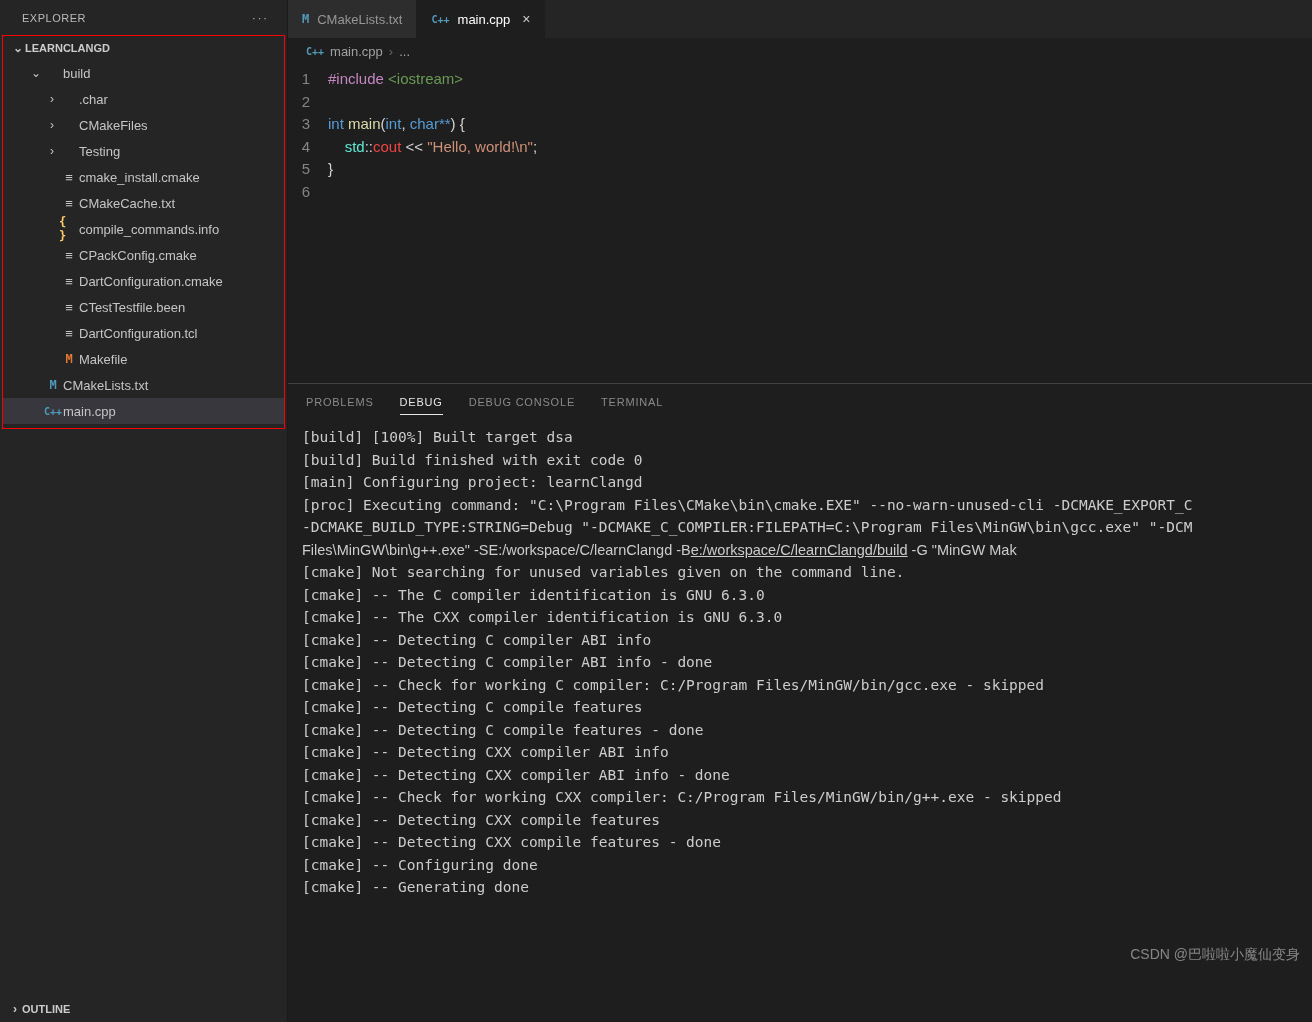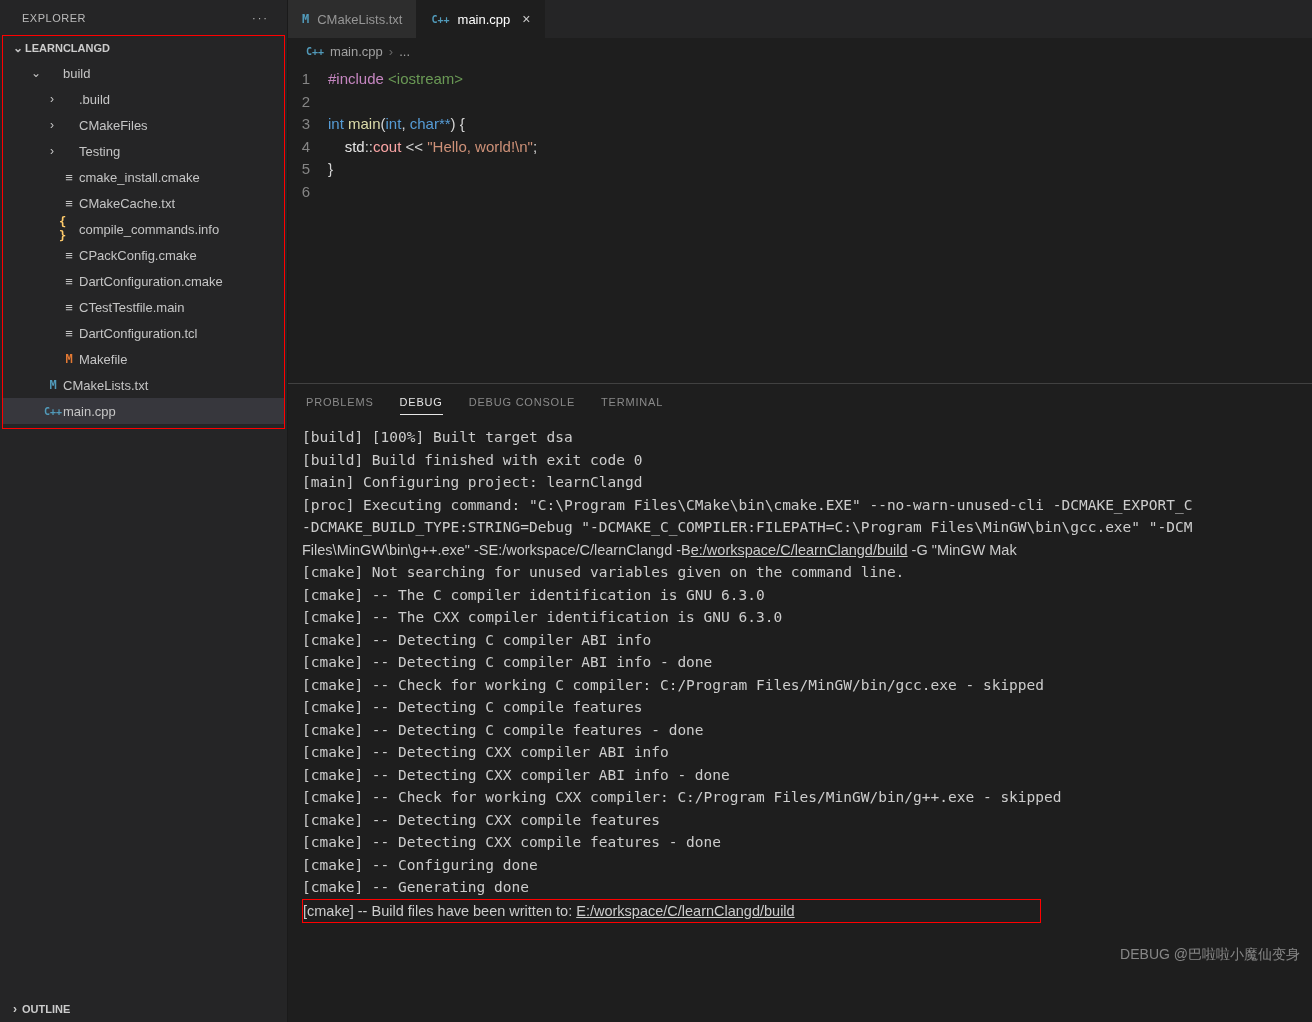--- a/index.html
+++ b/index.html
@@ -28,22 +28,22 @@
   .tab .close{margin-left:12px; font-size:14px; color:#ccc;}
   .breadcrumb { display:flex; align-items:center; height:26px; padding-left:18px; font-size:13px; color:#a0a0a0; background:#1e1e1e;}
   .breadcrumb .icon{margin-right:6px;display:inline-flex;}
   .breadcrumb .sep{margin:0 6px;color:#666;}
   .editor { flex:0 0 auto; background:#1e1e1e; font-family:Consolas,monospace; font-size:15px; line-height:22.5px; padding:4px 0 0 0;}
   .line { display:flex;}
   .gutter { width:40px; text-align:right; color:#858585; padding-right:18px; user-select:none;}
   .code { white-space:pre;}
   .editor-rest{height:180px; background:#1e1e1e;}
   
-  .mag{color:#C586C0;} .blue{color:#569CD6;} .typ{color:#e5e5e5;}
-  .fn{color:#DCDCAA;} .str{color:#CE9178;} .pun{color:#D4D4D4;} .var{color:#fca5a5;}
+  .mag{color:#C586C0;} .blue{color:#569CD6;} .typ{color:#5eead4;}
+  .fn{color:#DCDCAA;} .str{color:#CE9178;} .pun{color:#D4D4D4;} .var{color:#ef4444;}
   .link{color:#6A9955; }
   
   .panel { flex:1; background:#1e1e1e; border-top:1px solid #414141; display:flex; flex-direction:column; overflow:hidden;}
   .ptabs { display:flex; align-items:center; height:36px; padding-left:18px; font-size:11px; letter-spacing:0.8px;}
   .ptab { margin-right:26px; color:#8a8a8a; padding:6px 0; cursor:pointer;}
   .ptab.active { color:#e7e7e7; border-bottom:1px solid #e7e7e7;}
   .output { flex:1; overflow:auto; font-family:Consolas,monospace; font-size:14.5px; line-height:22.5px; color:#cccccc; padding:6px 0 8px 14px; white-space:pre;}
   .hl-box { border:1px solid #ff0000; display:inline-block;}
   .ul{text-decoration:underline;}
   .watermark{position:fixed; right:12px; bottom:58px; font-size:14px; color:rgba(220,220,220,0.55);}
@@ -70,21 +70,21 @@
       </div>
       <div class="tree-body" id="treeBody">
           <div class="row ind1">
             <span class="chev">⌄</span>
             <span class="icon"></span>
             <span>build</span>
           </div>
           <div class="row ind2">
             <span class="chev">›</span>
             <span class="icon"></span>
-            <span>.build</span>
+            <span>.char</span>
           </div>
           <div class="row ind2">
             <span class="chev">›</span>
             <span class="icon"></span>
             <span>CMakeFiles</span>
           </div>
           <div class="row ind2">
             <span class="chev">›</span>
             <span class="icon"></span>
             <span>Testing</span>
@@ -122,21 +122,21 @@
             <span class="icon">
               <span class="ic-lines">≡</span>
             </span>
             <span>DartConfiguration.cmake</span>
           </div>
           <div class="row ind2">
             <span class="chev"></span>
             <span class="icon">
               <span class="ic-lines">≡</span>
             </span>
-            <span>CTestTestfile.main</span>
+            <span>CTestTestfile.been</span>
           </div>
           <div class="row ind2">
             <span class="chev"></span>
             <span class="icon">
               <span class="ic-lines">≡</span>
             </span>
             <span>DartConfiguration.tcl</span>
           </div>
           <div class="row ind2">
             <span class="chev"></span>
@@ -239,19 +239,18 @@
 [cmake] -- Check for working C compiler: C:/Program Files/MinGW/bin/gcc.exe - skipped
 [cmake] -- Detecting C compile features
 [cmake] -- Detecting C compile features - done
 [cmake] -- Detecting CXX compiler ABI info
 [cmake] -- Detecting CXX compiler ABI info - done
 [cmake] -- Check for working CXX compiler: C:/Program Files/MinGW/bin/g++.exe - skipped
 [cmake] -- Detecting CXX compile features
 [cmake] -- Detecting CXX compile features - done
 [cmake] -- Configuring done
 [cmake] -- Generating done
-<span class="hl-box">[cmake] -- Build files have been written to: <span class="ul">E:/workspace/C/learnClangd/build</span>                                                             </span>
 </div>
     </div>
   </div>
 </div>
 
-<div class="watermark">DEBUG @巴啦啦小魔仙变身</div>
+<div class="watermark">CSDN @巴啦啦小魔仙变身</div>
 
 </body></html>

